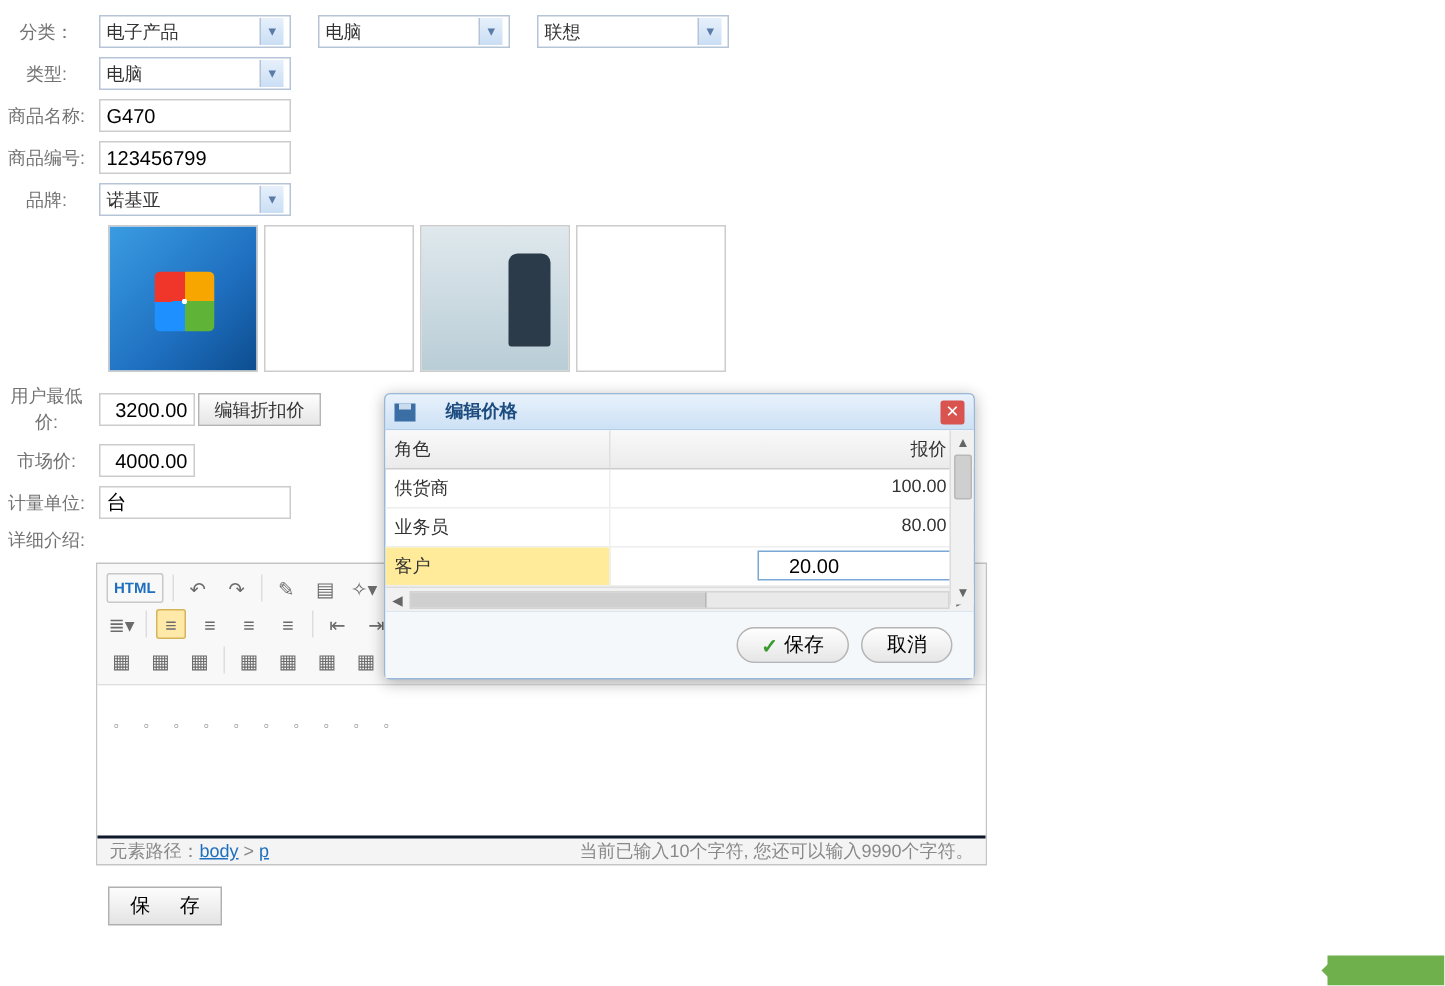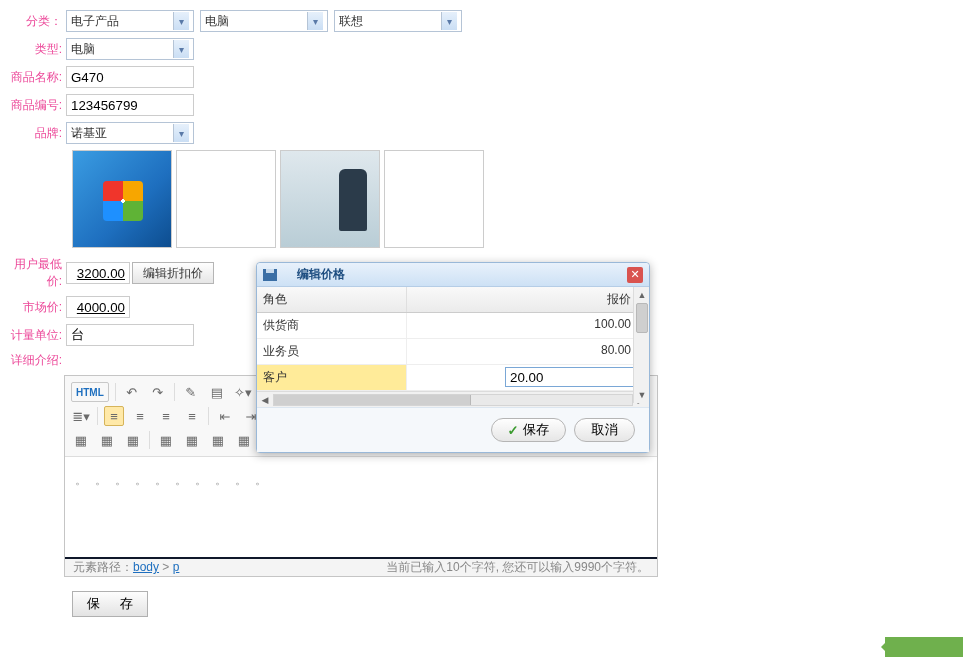--- a/index.html
+++ b/index.html
@@ -1,29 +1,29 @@
 <!DOCTYPE html>
 <html><head>
 <meta charset="utf-8">
 <style>
 * { box-sizing: border-box; margin: 0; padding: 0; }
 body { font-family: Arial, "Microsoft YaHei", sans-serif; font-size: 12px; color: #333; background: #fff; width: 963px; height: 657px; overflow: hidden; position: relative; }
 .form-row { display: flex; align-items: center; margin: 6px 0; }
-.form-label { width: 66px; text-align: right; padding-right: 4px; color: #ec4899; }
-.select-box { display: inline-flex; align-items: center; justify-content: space-between; height: 22px; border: 1px solid #b5c4d6; background: #fff; padding: 0 4px; margin-right: 6px; cursor: pointer; }
+.form-label { width: 66px; text-align: center; padding-right: 4px; color: #737373; }
+.select-box { display: inline-flex; align-items: center; justify-content: space-between; height: 22px; border: 1px solid #b5c4d6; background: #fff; padding: 0 4px; margin-right: 18px; cursor: pointer; }
 .select-box .arrow { width: 16px; height: 18px; background: linear-gradient(#e6f0fb,#cadef4); border-left: 1px solid #b5c4d6; display: flex; align-items: center; justify-content: center; color: #5a7aa8; font-size: 10px; }
 .text-input { height: 22px; border: 1px solid #ccc; padding: 0 4px; width: 128px; background: #fff; }
 .images-row { display: flex; gap: 4px; margin-left: 72px; margin-top: 4px; }
 .img-thumb { width: 100px; height: 98px; border: 1px solid #ccc; background: #eee; }
 .img-thumb.placeholder { background: #fff; }
 .thumb-win { background: linear-gradient(135deg,#3a9ce2 0%,#1e6fbf 60%,#0d4d8f 100%); position: relative; }
 .thumb-win::before { content:""; position:absolute; left:30px; top:30px; width:40px; height:40px; background: radial-gradient(circle at 50% 50%, #fff 0%, #fff 6%, transparent 7%), conic-gradient(#f7a600 0 90deg, #5fb336 90deg 180deg, #1e90ff 180deg 270deg, #f0352b 270deg 360deg); border-radius:4px; }
 .thumb-person { background: linear-gradient(#dfe8ed,#b9cdd6); position: relative; }
 .thumb-person::after { content:""; position:absolute; right:12px; top:18px; width:28px; height:62px; background:#2b3b4a; border-radius:6px 6px 2px 2px; }
-.price-row input.num { text-align:right; width:64px;text-decoration:underline; }
+.price-row input.num { text-align:right; width:64px; }
 .btn-flat { height:22px; border:1px solid #b5b5b5; background: linear-gradient(#fefefe,#e6e6e6); padding:0 10px; cursor:pointer; color:#333; font-size:12px; }
 .editor { width: 594px; margin-left: 64px; border:1px solid #c5c5c5; margin-top: 4px; }
 .editor-toolbar { background:#f8f8f8; border-bottom:1px solid #ddd; padding:4px 6px; }
 .tb-row { display:flex; align-items:center; gap:6px; flex-wrap:wrap; padding:2px 0; }
 .tb-btn { width:20px; height:20px; display:inline-flex; align-items:center; justify-content:center; color:#6b6b6b; font-size:13px; cursor:pointer; border-radius:2px; }
 .tb-btn.html { width:auto; padding:0 4px; font-size:10px; color:#1e6fbf; font-weight:bold; border:1px solid #c8c8c8; }
 .tb-btn.active { background:#ffe9a8; border:1px solid #d6b45a; }
 .tb-sep { width:1px; height:18px; background:#ddd; }
 .editor-body { height: 100px; padding:15px 10px; background:#fff; color:#999; }
 .editor-body span { margin-right:8px; }
@@ -37,21 +37,21 @@
 .dialog-header .close { width:16px; height:16px; background:#d9534f; color:#fff; display:flex; align-items:center; justify-content:center; font-size:11px; border-radius:2px; cursor:pointer; }
 .grid { position:relative; }
 .grid-head { display:flex; background:linear-gradient(#f9f9f9,#ebebeb); border-bottom:1px solid #ccc; }
 .grid-head .col:first-child { width:150px; border-right:1px solid #dfdfdf; padding:4px 6px; }
 .grid-head .col:nth-child(2) { flex:1; text-align:right; padding:4px 18px 4px 6px; }
 .grid-body .row { display:flex; border-bottom:1px solid #eee; }
 .grid-body .row .c1 { width:150px; padding:4px 6px; border-right:1px solid #eee; }
 .grid-body .row .c2 { flex:1; text-align:right; padding:4px 18px 4px 6px; }
 .grid-body .row.edit .c1 { background:#ffeb99; }
 .grid-body .row.edit .c2 { padding:2px 4px; }
-.grid-body .row.edit input { width:140px; height:20px; border:1px solid #7aa7d6; padding:0 4px; background:#fff; text-align:left; }
+.grid-body .row.edit input { width:140px; height:20px; border:1px solid #7aa7d6; padding:0 20px; background:#fff; text-align:left; }
 .grid-scroll-y { position:absolute; right:0; top:0; width:16px; height:116px; background:#f1f1f1; border-left:1px solid #dcdcdc; }
 .grid-scroll-y .thumb { position:absolute; top:16px; left:2px; width:12px; height:30px; background:#cfcfcf; border:1px solid #b8b8b8; border-radius:2px; }
 .grid-scroll-y .arrow-up, .grid-scroll-y .arrow-down { position:absolute; left:0; width:16px; height:16px; display:flex; align-items:center; justify-content:center; font-size:9px; color:#666; }
 .grid-scroll-y .arrow-up { top:0; }
 .grid-scroll-y .arrow-down { bottom:0; }
 .grid-hscroll { display:flex; align-items:center; height:16px; background:#f1f1f1; border-top:1px solid #dcdcdc; }
 .grid-hscroll .arr { width:16px; text-align:center; font-size:9px; color:#666; }
 .grid-hscroll .track { flex:1; height:12px; background:#e9e9e9; border:1px solid #d4d4d4; position:relative; }
 .grid-hscroll .thumb { position:absolute; left:0; top:0; width:55%; height:100%; background:#cfcfcf; border-right:1px solid #b8b8b8; }
 .dialog-footer { display:flex; justify-content:flex-end; gap:8px; padding:10px 14px; background:#f5f8fb; border-top:1px solid #dce6f0; }

